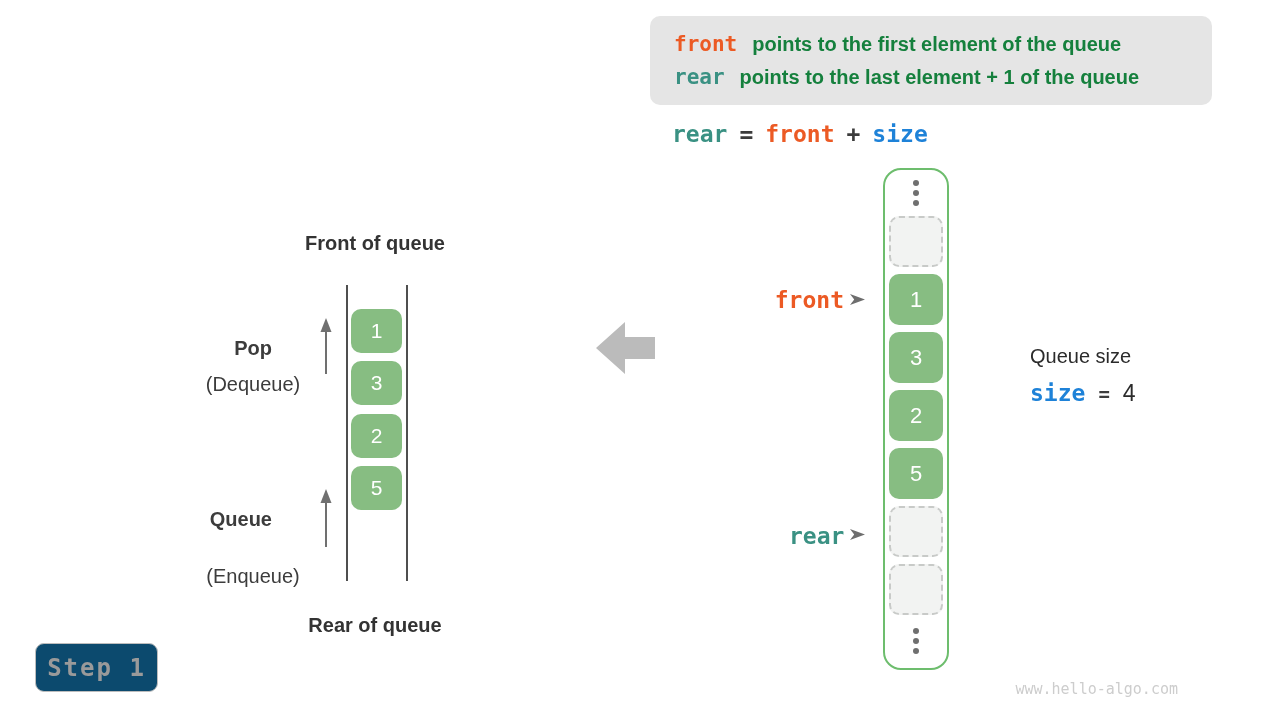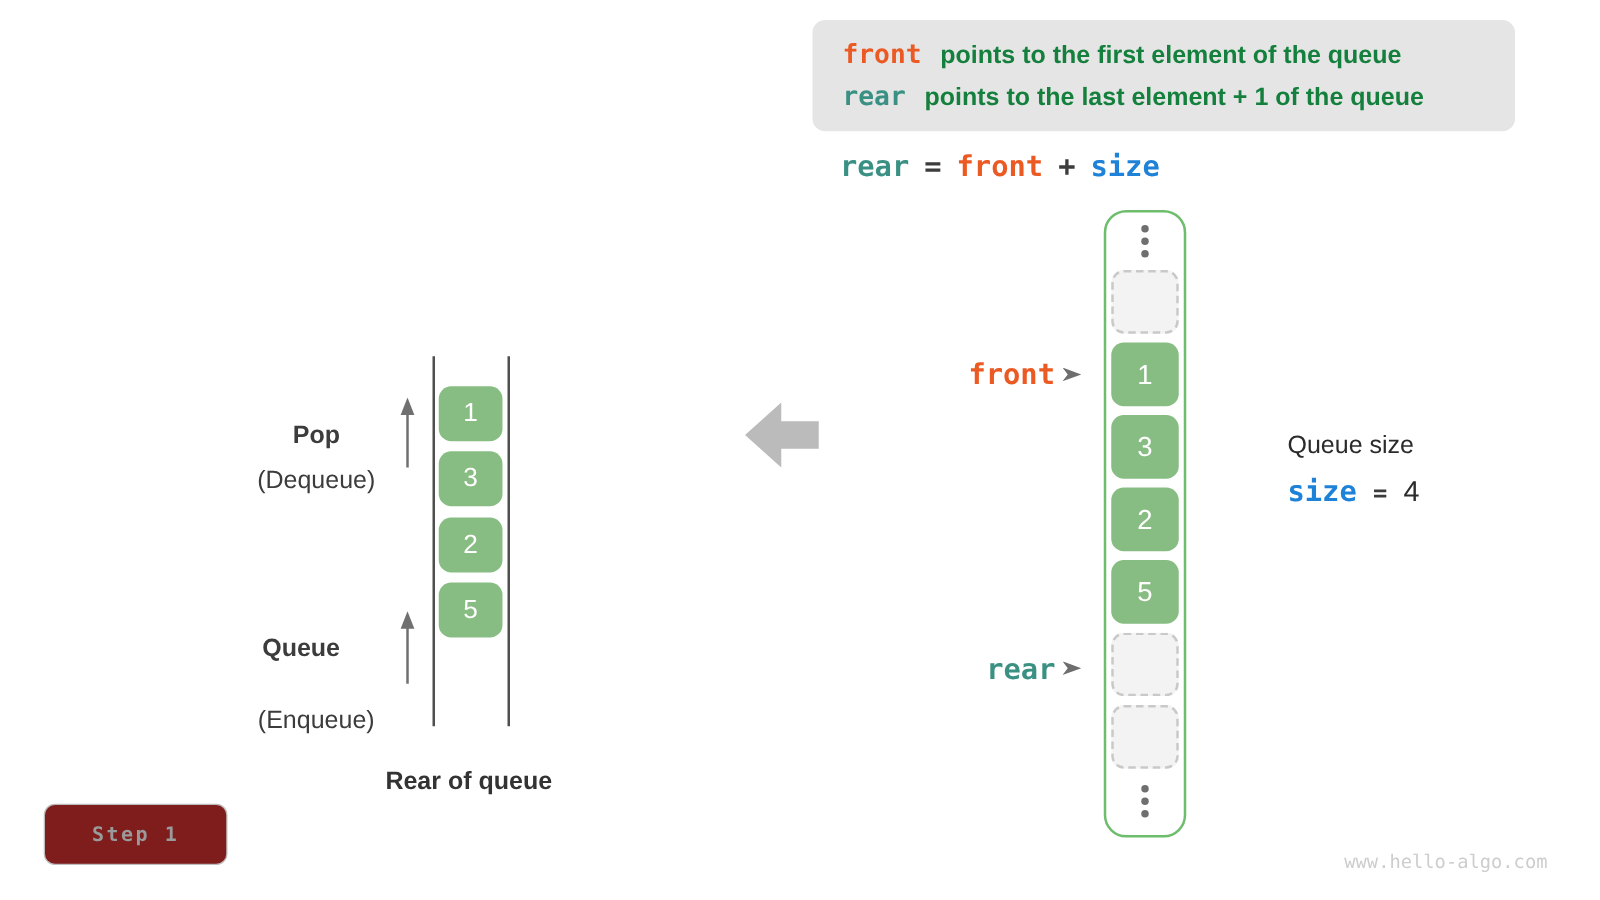--- a/index.html
+++ b/index.html
@@ -57,25 +57,25 @@
              clip-path:polygon(0% 0%,100% 50%,0% 100%,28% 50%);}
 
   
   .qsize-label{left:1030px;top:345px;font-size:20px;color:#2b2b2b;}
   .qsize-row{left:1030px;top:380px;display:flex;align-items:baseline;}
   .qsize-var{font-size:23px;margin-right:13px;}
   .qsize-eq{font-size:19px;color:#3c3c3c;margin-right:13px;}
   .qsize-val{font-size:23px;color:#2b2b2b;}
 
   
-  .step-badge{left:35px;top:643px;width:147px;height:49px;background:#7f1d1d;border:1.5px solid #bdbdbd;
+  .step-badge{left:35px;top:643px;width:123px;height:49px;background:#0c4a6e;border:1.5px solid #bdbdbd;
               border-radius:9px;box-sizing:border-box;display:flex;align-items:center;justify-content:center;
-              font-size:16px;color:#9a9a9a;letter-spacing:2px;}
+              font-size:24px;color:#9a9a9a;letter-spacing:2px;}
 
-  .watermark{left:1066px;top:680px;width:172px;text-align:right;font-size:15px;color:#cdcdcd;
+  .watermark{left:1006px;top:680px;width:172px;text-align:right;font-size:15px;color:#cdcdcd;
              font-family:"DejaVu Sans Mono","Liberation Mono",monospace;}
 </style>
 </head>
 <body>
 
 <div class="canvas">
 
   <div class="abs info-box">
     <div class="ib-row">
       <span class="mono ib-kw kw-front">front</span>
@@ -88,20 +88,21 @@
   </div>
 
   <div class="abs formula mono">
     <span class="kw-rear">rear</span>
     <span class="tok-dark">=</span>
     <span class="kw-front">front</span>
     <span class="tok-dark">+</span>
     <span class="kw-blue">size</span>
   </div>
 
+  <div class="abs lbl-bold front-of-queue">Front of queue</div>
   <div class="abs lbl-bold rear-of-queue">Rear of queue</div>
 
   <div class="abs op-main">Pop</div>
   <div class="abs op-sub">(Dequeue)</div>
   <div class="abs op-main2">Queue</div>
   <div class="abs op-sub2">(Enqueue)</div>
 
   <svg class="abs" style="left:318px;top:318px;" width="16" height="58">
     <line x1="8" y1="56" x2="8" y2="12" stroke="#707070" stroke-width="2"></line>
     <polygon points="8,0 2.5,14 13.5,14" fill="#707070"></polygon>

